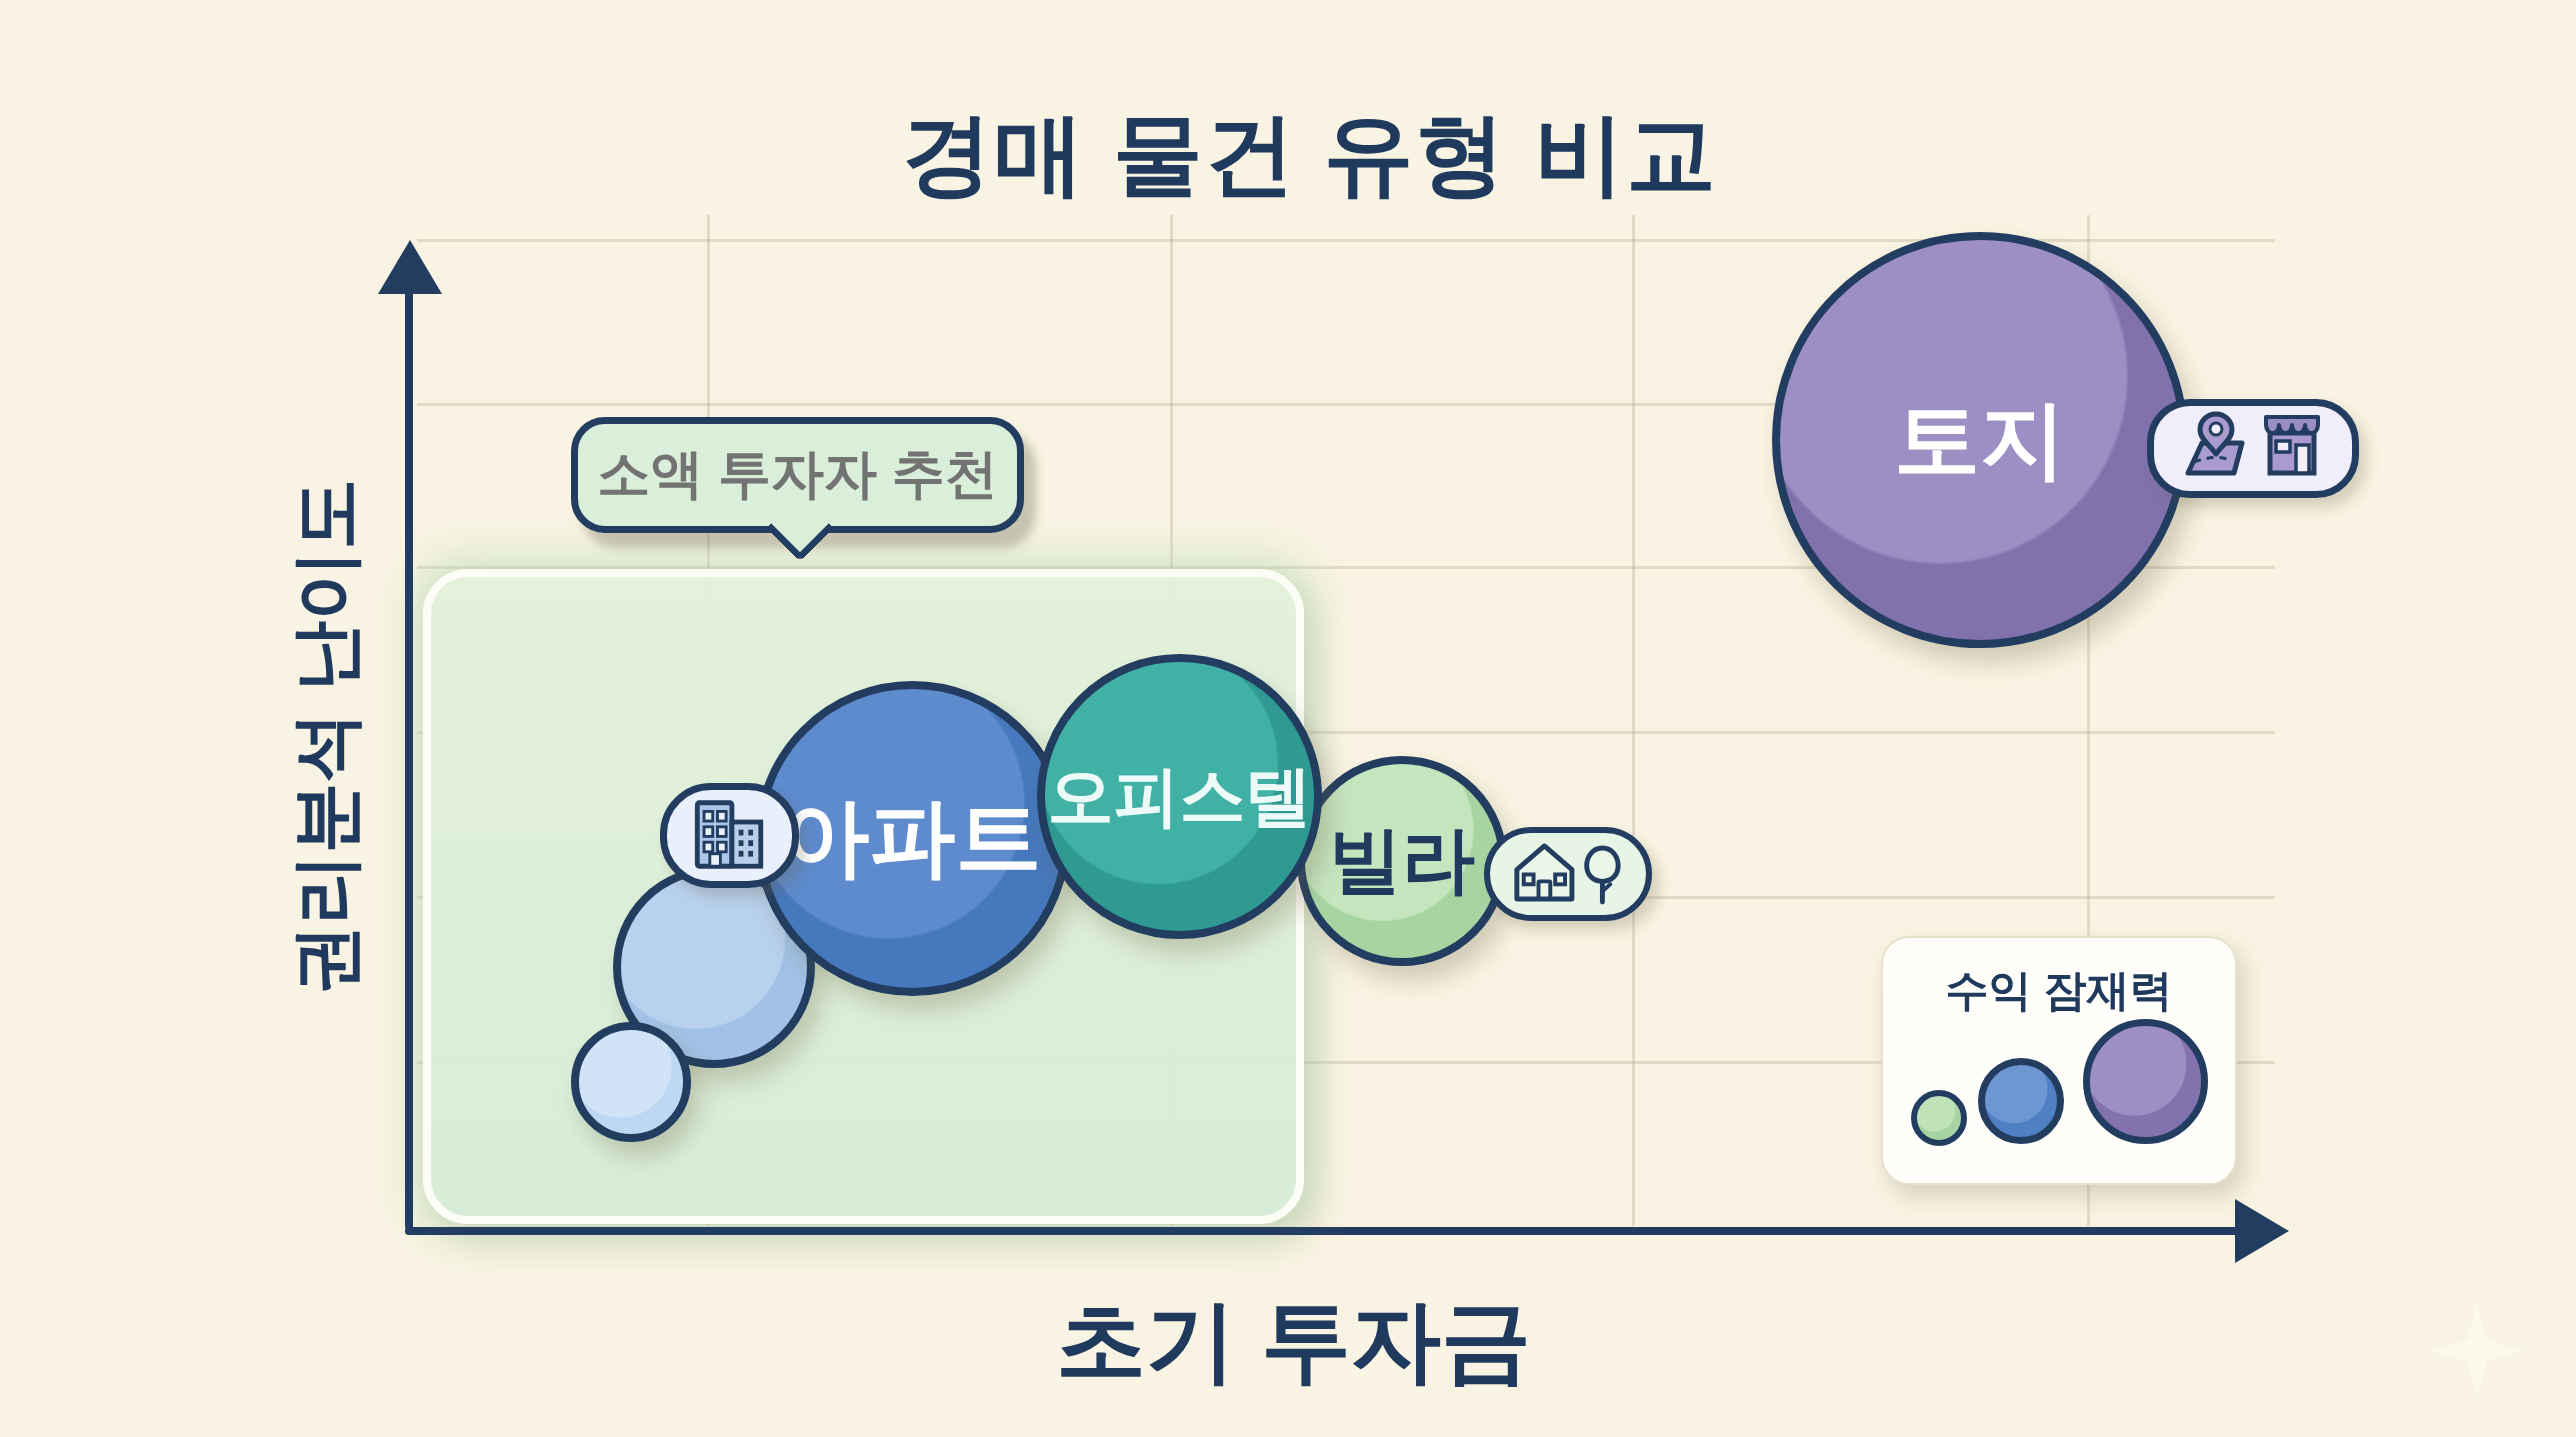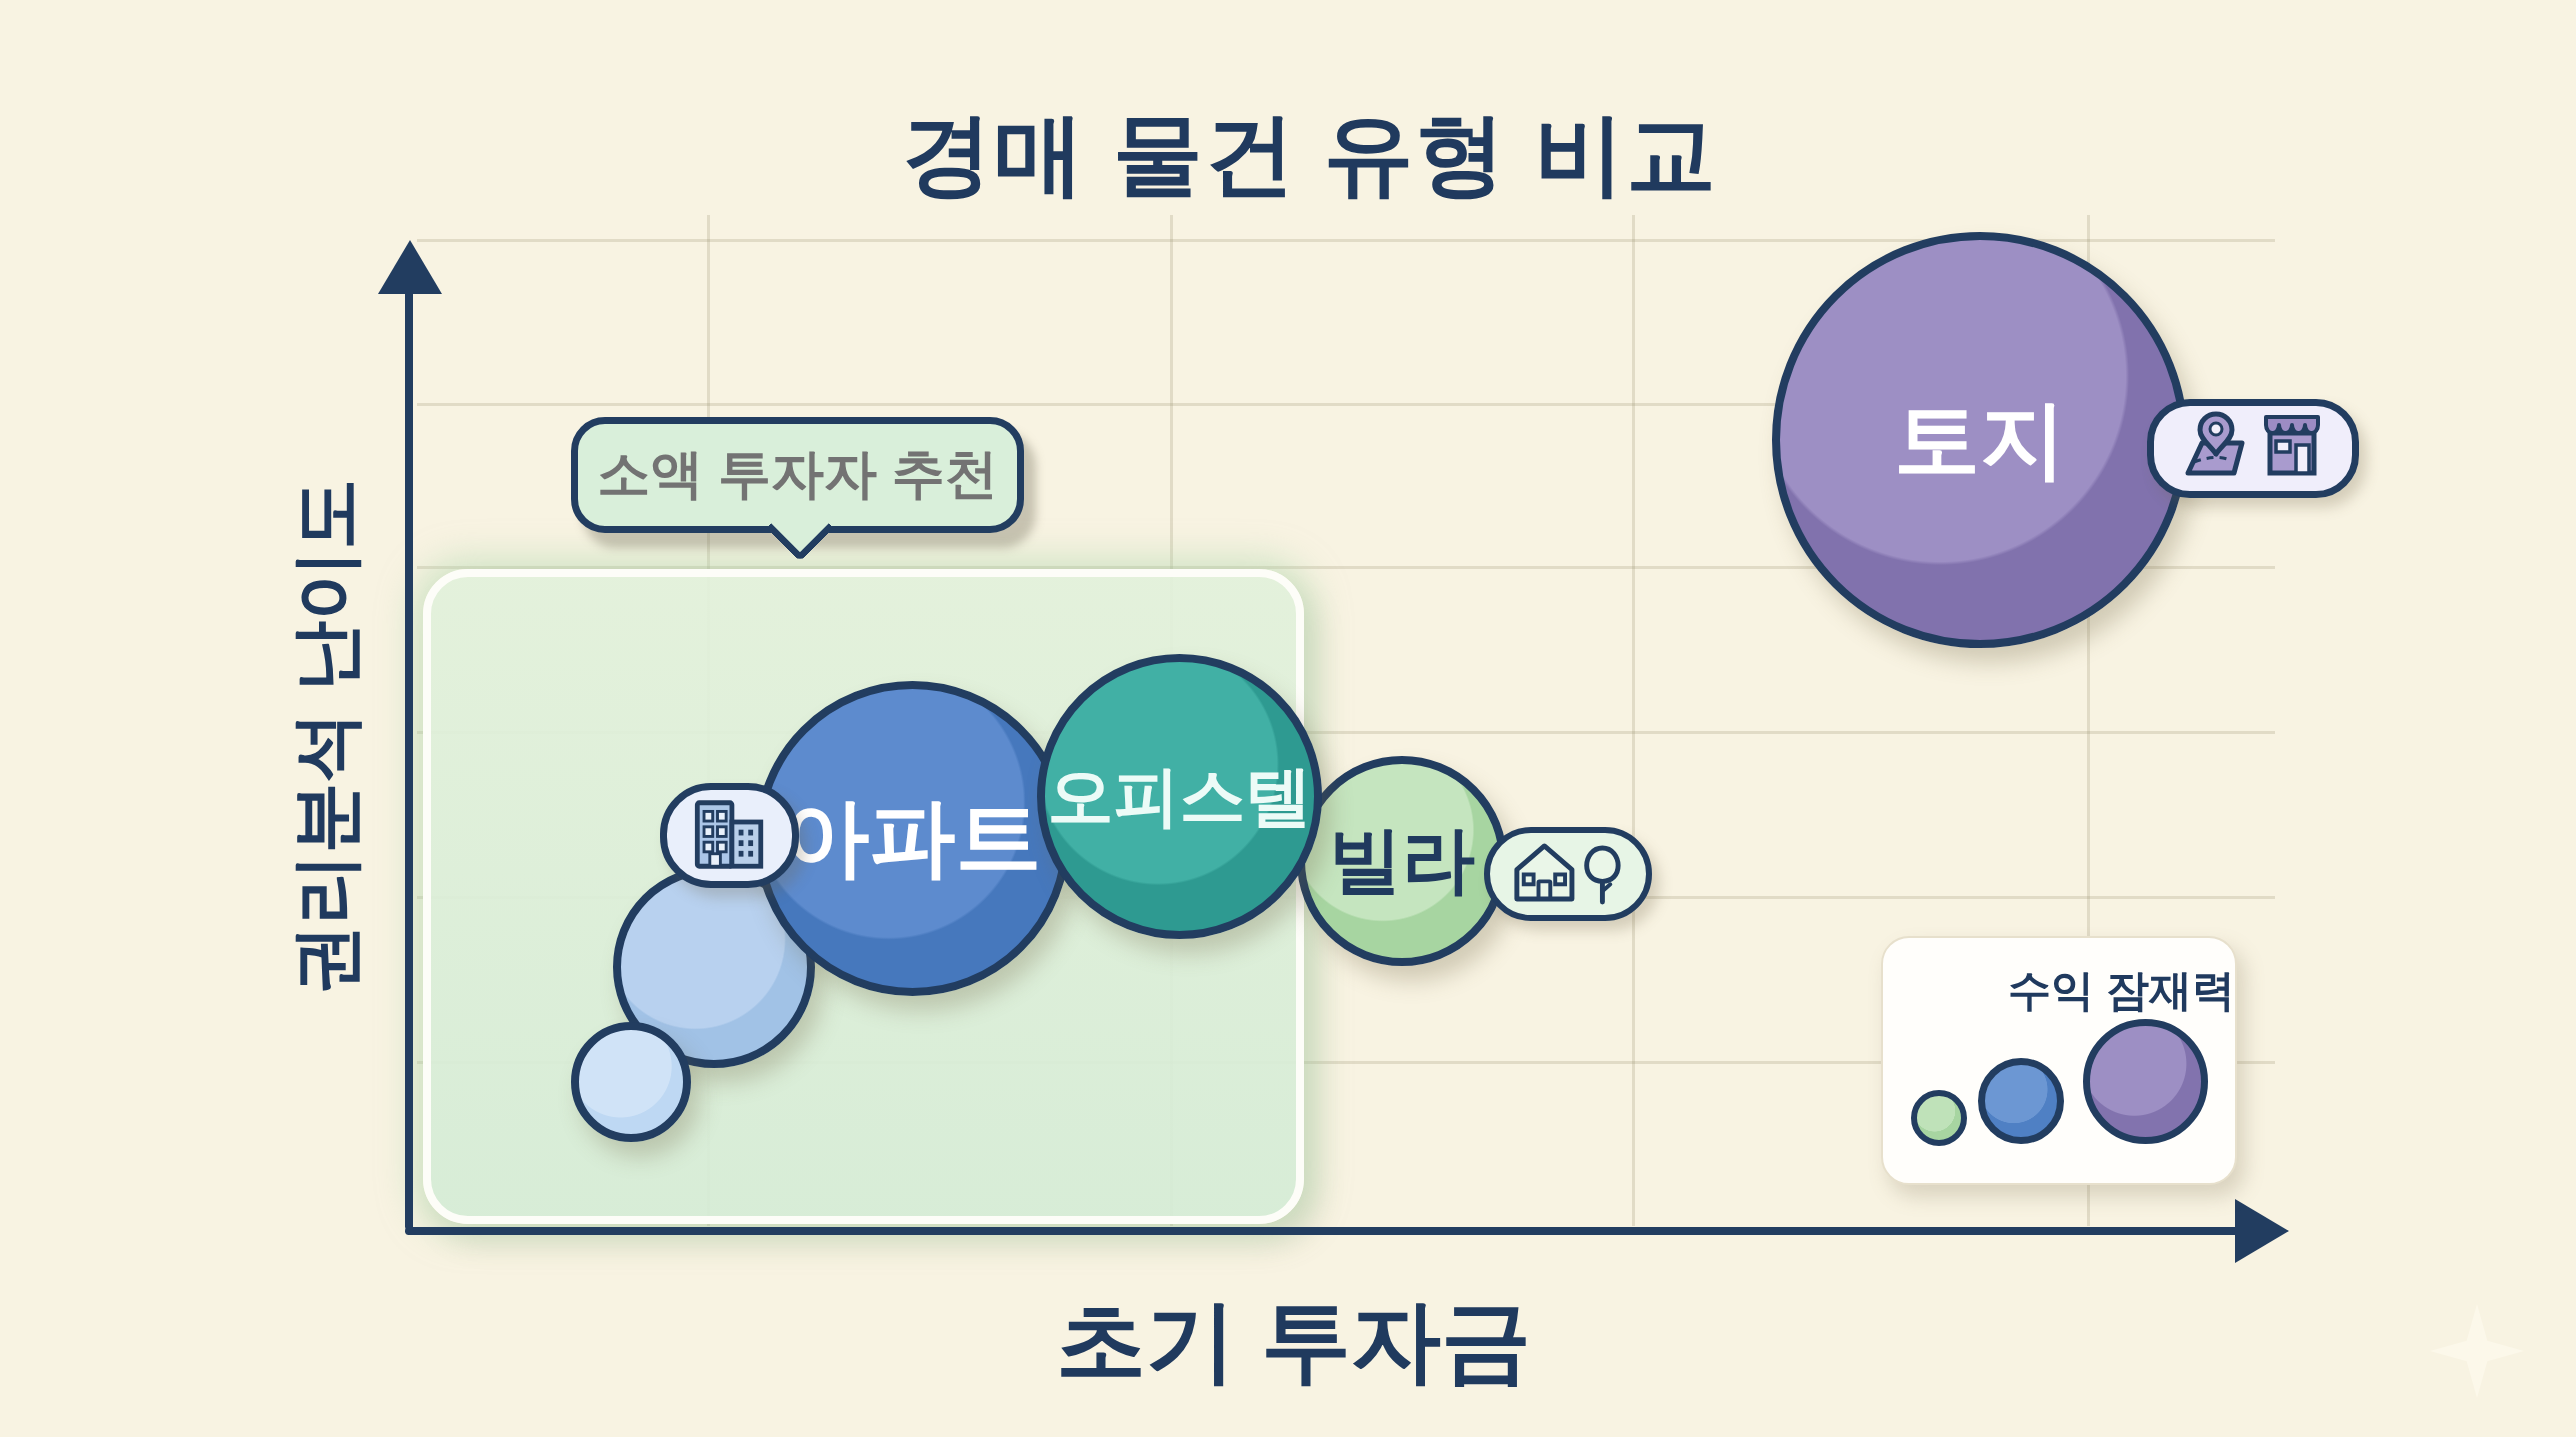--- a/index.html
+++ b/index.html
@@ -70,21 +70,21 @@
   .badge{position:absolute;box-sizing:border-box;display:flex;align-items:center;justify-content:center;z-index:10;
     box-shadow:7.5px 9.4px 13px rgba(110,100,70,.25);}
   #apartment-icon-badge{left:660px;top:783px;width:139px;height:105px;background:#e9effb;border:7.5px solid #223d60;border-radius:51px;}
   #villa-icon-badge{left:1484px;top:827px;width:168px;height:94px;background:#e7f5e6;border:6.6px solid #223d60;border-radius:47px;}
   #land-icon-badge{left:2147px;top:399px;width:212px;height:99px;background:#f0eefb;border:7.5px solid #223d60;border-radius:43px;}
 
   
   #legend-box{position:absolute;left:1881px;top:936px;width:356px;height:249px;box-sizing:border-box;
     background:#fffefb;border:2.8px solid #e7e0cc;border-radius:28px;z-index:12;
     box-shadow:7.5px 11.2px 19px rgba(130,120,90,.25);}
-  #legend-title{position:absolute;left:0;top:24px;width:100%;text-align:right;color:#203a5e;font-size:43px;font-weight:800;}
+  #legend-title{position:absolute;left:0;top:24px;width:100%;text-align:center;color:#203a5e;font-size:43px;font-weight:800;}
   .legend-circle{position:absolute;box-sizing:border-box;border-radius:50%;border:6.6px solid #223d60;}
   #legend-circle-small{left:28px;top:152px;width:56px;height:56px;
     background:radial-gradient(circle at 40% 34%, #bfe2b9 0 52%, #a7d5a1 53% 100%);}
   #legend-circle-medium{left:95px;top:120px;width:86px;height:86px;border-width:7.5px;
     background:radial-gradient(circle at 40% 34%, #6c97d3 0 52%, #4f80c4 53% 100%);}
   #legend-circle-large{left:200px;top:81px;width:125px;height:125px;border-width:7.5px;
     background:radial-gradient(circle at 40% 34%, #9d8fc4 0 52%, #8273ae 53% 100%);}
 
   
   #sparkle-icon{position:absolute;left:2430px;top:1304px;width:94px;height:94px;background:#fcf8ea;z-index:1;

